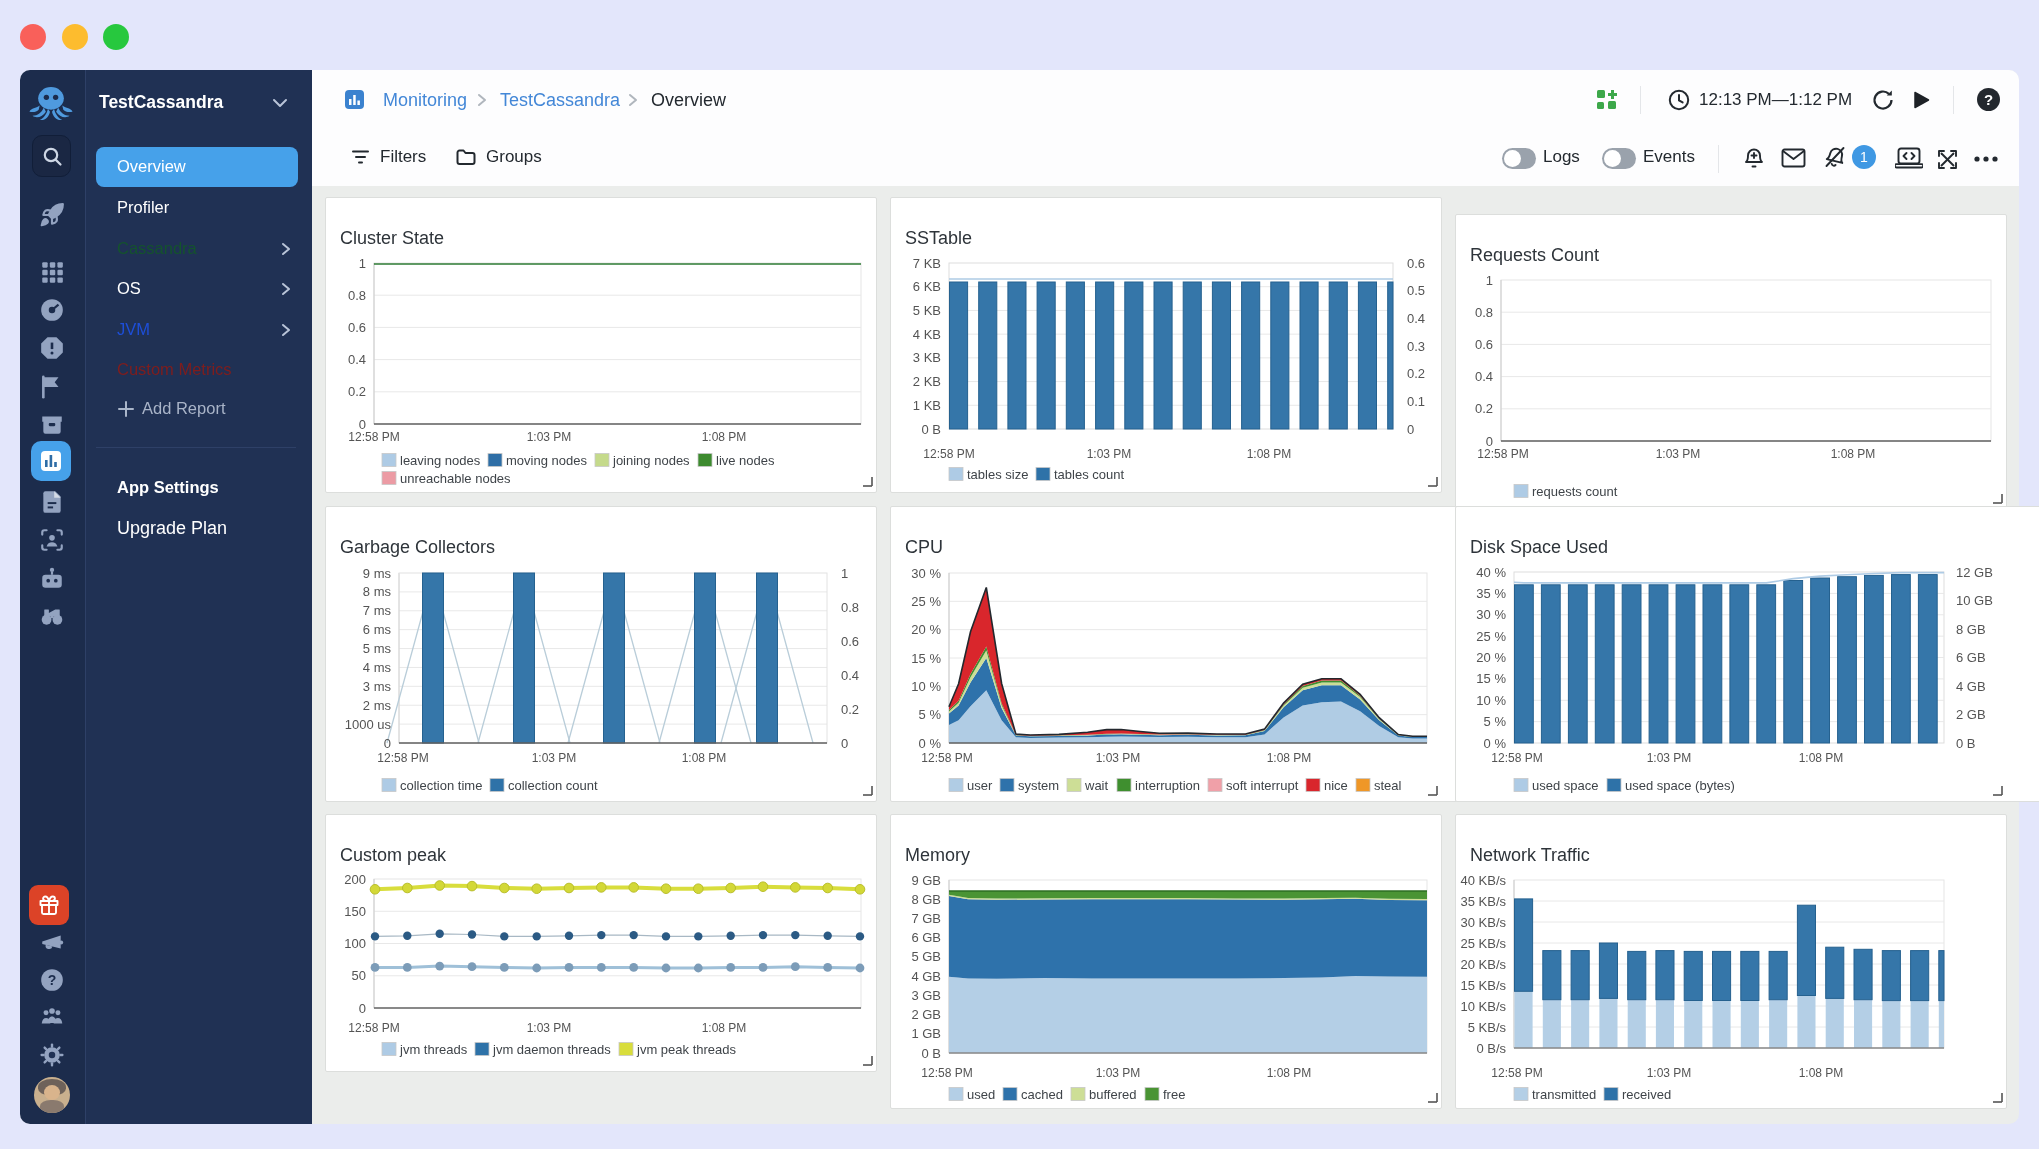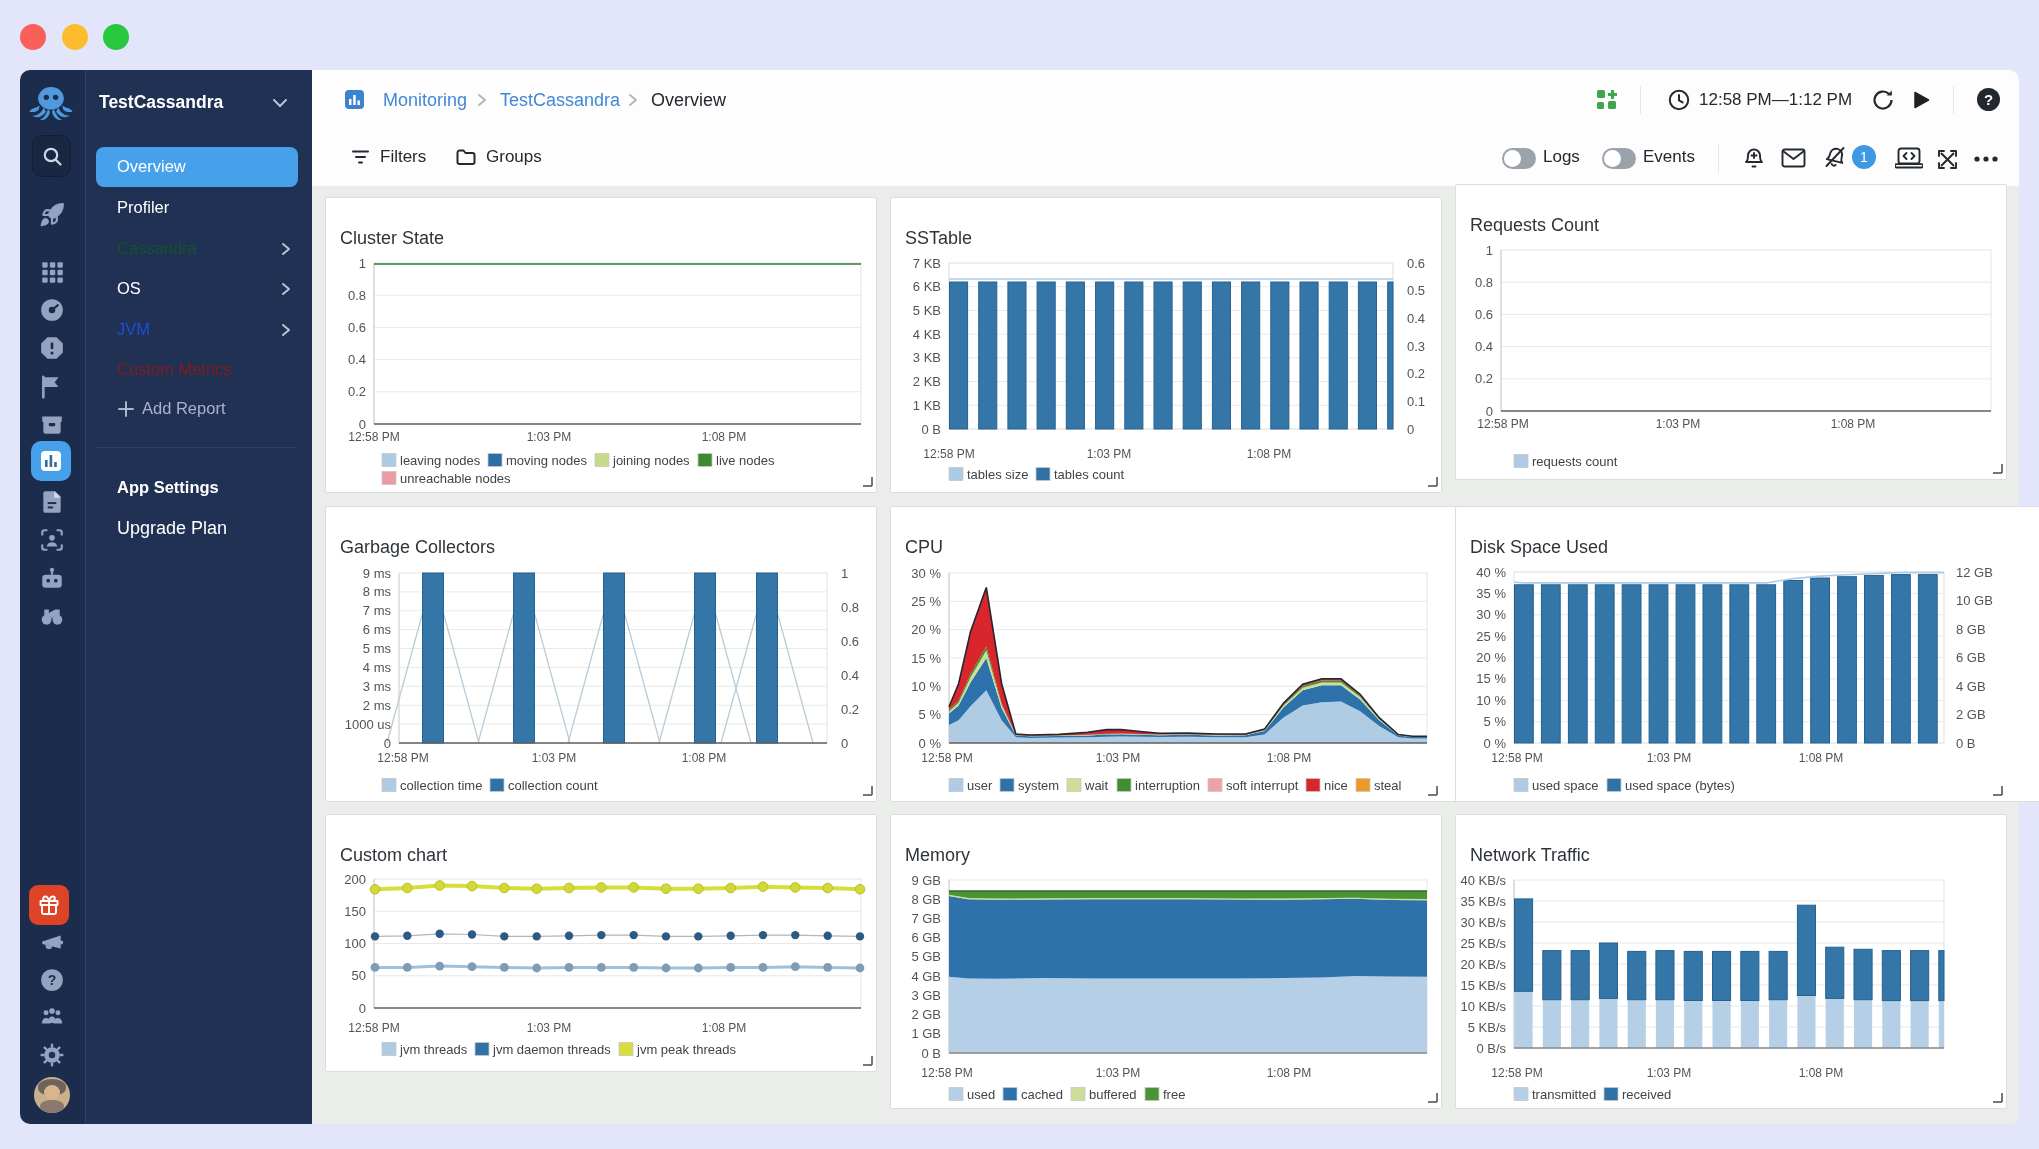--- a/index.html
+++ b/index.html
@@ -209,21 +209,21 @@
       <rect x="1" y="13" width="7" height="7" rx="1.5"></rect>
       <rect x="12" y="12" width="8" height="8" rx="1.5"></rect>
       <path d="M15 1h3v3h3v3h-3v3h-3V7h-3V4h3z"></path>
     </g>
   </svg>
 <div class="abs" style="left:1640px;top:86px;width:1px;height:28px;background:#e4e6e9"></div>
 <svg class="abs" style="left:1668px;top:89px" width="22" height="22" viewBox="0 0 22 22">
     <circle cx="11" cy="11" r="9.2" fill="none" stroke="#23292f" stroke-width="2"></circle>
     <path d="M11 6v5.4l3.6 2" fill="none" stroke="#23292f" stroke-width="2" stroke-linecap="round"></path>
   </svg>
-<div class="abs" style="left:1699px;top:90px;font-size:17px;color:#23292f">12:58 PM—1:12 PM</div>
+<div class="abs" style="left:1699px;top:90px;font-size:17px;color:#23292f">12:13 PM—1:12 PM</div>
 <svg class="abs" style="left:1872px;top:89px" width="22" height="22" viewBox="0 0 22 22">
     <path d="M19.5 11a8.5 8.5 0 1 1-2.6-6.1" fill="none" stroke="#23292f" stroke-width="2.2"></path>
     <path d="M19.8 1.5v5h-5z" fill="#23292f"></path>
   </svg>
 <svg class="abs" style="left:1911px;top:90px" width="20" height="20" viewBox="0 0 20 20">
     <path d="M4 2.5l13.5 7.5L4 17.5z" fill="#1e2227" stroke="#1e2227" stroke-width="1.5" stroke-linejoin="round"></path>
   </svg>
 <div class="abs" style="left:1953px;top:86px;width:1px;height:28px;background:#e4e6e9"></div>
 <div class="abs" style="left:1977px;top:88px;width:23px;height:23px;border-radius:50%;background:#23282e;color:#fff;font-size:15px;font-weight:bold;text-align:center;line-height:23px">?</div>
 <svg class="abs" style="left:352px;top:149px" width="17" height="16" viewBox="0 0 17 16">
@@ -372,21 +372,21 @@
       <rect x="58" y="269.5" width="14" height="13" fill="#aecbe5" stroke="#c8c8c8" stroke-width="0.8"></rect>
       <text x="76" y="280.5" font-family="Liberation Sans, sans-serif" font-size="13" fill="#3f4449">tables size</text>
       <rect x="145" y="269.5" width="14" height="13" fill="#2e72a8" stroke="#c8c8c8" stroke-width="0.8"></rect>
       <text x="163" y="280.5" font-family="Liberation Sans, sans-serif" font-size="13" fill="#3f4449">tables count</text>
       <g stroke="#555" stroke-width="1.6">
         <line x1="537" y1="288" x2="546" y2="288"></line>
         <line x1="546" y1="288" x2="546" y2="279"></line>
       </g>
     </svg>
   </div>
-<div class="card" style="left:1455px;top:184px;width:552px;height:296px">
+<div class="card" style="left:1455px;top:214px;width:552px;height:296px">
     <div class="ctitle">Requests Count</div>
     <svg width="550" height="294" viewBox="0 0 550 294">
       <rect x="45" y="65" width="490" height="161" fill="none" stroke="#e5e5e5"></rect>
       <line x1="45" y1="97.2" x2="535" y2="97.2" stroke="#e8e8e8" stroke-width="1"></line>
       <line x1="45" y1="129.4" x2="535" y2="129.4" stroke="#e8e8e8" stroke-width="1"></line>
       <line x1="45" y1="161.6" x2="535" y2="161.6" stroke="#e8e8e8" stroke-width="1"></line>
       <line x1="45" y1="193.8" x2="535" y2="193.8" stroke="#e8e8e8" stroke-width="1"></line>
       <line x1="45" y1="65" x2="45" y2="226" stroke="#cccccc"></line>
       <line x1="45" y1="226" x2="535" y2="226" stroke="#606060" stroke-width="1.5"></line>
       <text x="37" y="69.5" font-family="Liberation Sans, sans-serif" font-size="13" fill="#545454" text-anchor="end">1</text>
@@ -557,21 +557,21 @@
       <text x="76" y="282.5" font-family="Liberation Sans, sans-serif" font-size="13" fill="#3f4449">used space</text>
       <rect x="151" y="271.5" width="14" height="13" fill="#2e72a8" stroke="#c8c8c8" stroke-width="0.8"></rect>
       <text x="169" y="282.5" font-family="Liberation Sans, sans-serif" font-size="13" fill="#3f4449">used space (bytes)</text>
       <g stroke="#555" stroke-width="1.6">
         <line x1="537" y1="288" x2="546" y2="288"></line>
         <line x1="546" y1="288" x2="546" y2="279"></line>
       </g>
     </svg>
   </div>
 <div class="card" style="left:325px;top:814px;width:552px;height:258px">
-    <div class="ctitle">Custom chart</div>
+    <div class="ctitle">Custom peak</div>
     <svg width="550" height="256" viewBox="0 0 550 256">
       <rect x="48" y="64" width="487" height="129" fill="none" stroke="#e5e5e5"></rect>
       <line x1="48" y1="96.25" x2="535" y2="96.25" stroke="#e8e8e8" stroke-width="1"></line>
       <line x1="48" y1="128.5" x2="535" y2="128.5" stroke="#e8e8e8" stroke-width="1"></line>
       <line x1="48" y1="160.75" x2="535" y2="160.75" stroke="#e8e8e8" stroke-width="1"></line>
       <line x1="48" y1="64" x2="48" y2="193" stroke="#cccccc"></line>
       <line x1="48" y1="193" x2="535" y2="193" stroke="#666666" stroke-width="1.5"></line>
       <text x="40" y="68.5" font-family="Liberation Sans, sans-serif" font-size="13" fill="#545454" text-anchor="end">200</text>
       <text x="40" y="100.75" font-family="Liberation Sans, sans-serif" font-size="13" fill="#545454" text-anchor="end">150</text>
       <text x="40" y="133.0" font-family="Liberation Sans, sans-serif" font-size="13" fill="#545454" text-anchor="end">100</text>

